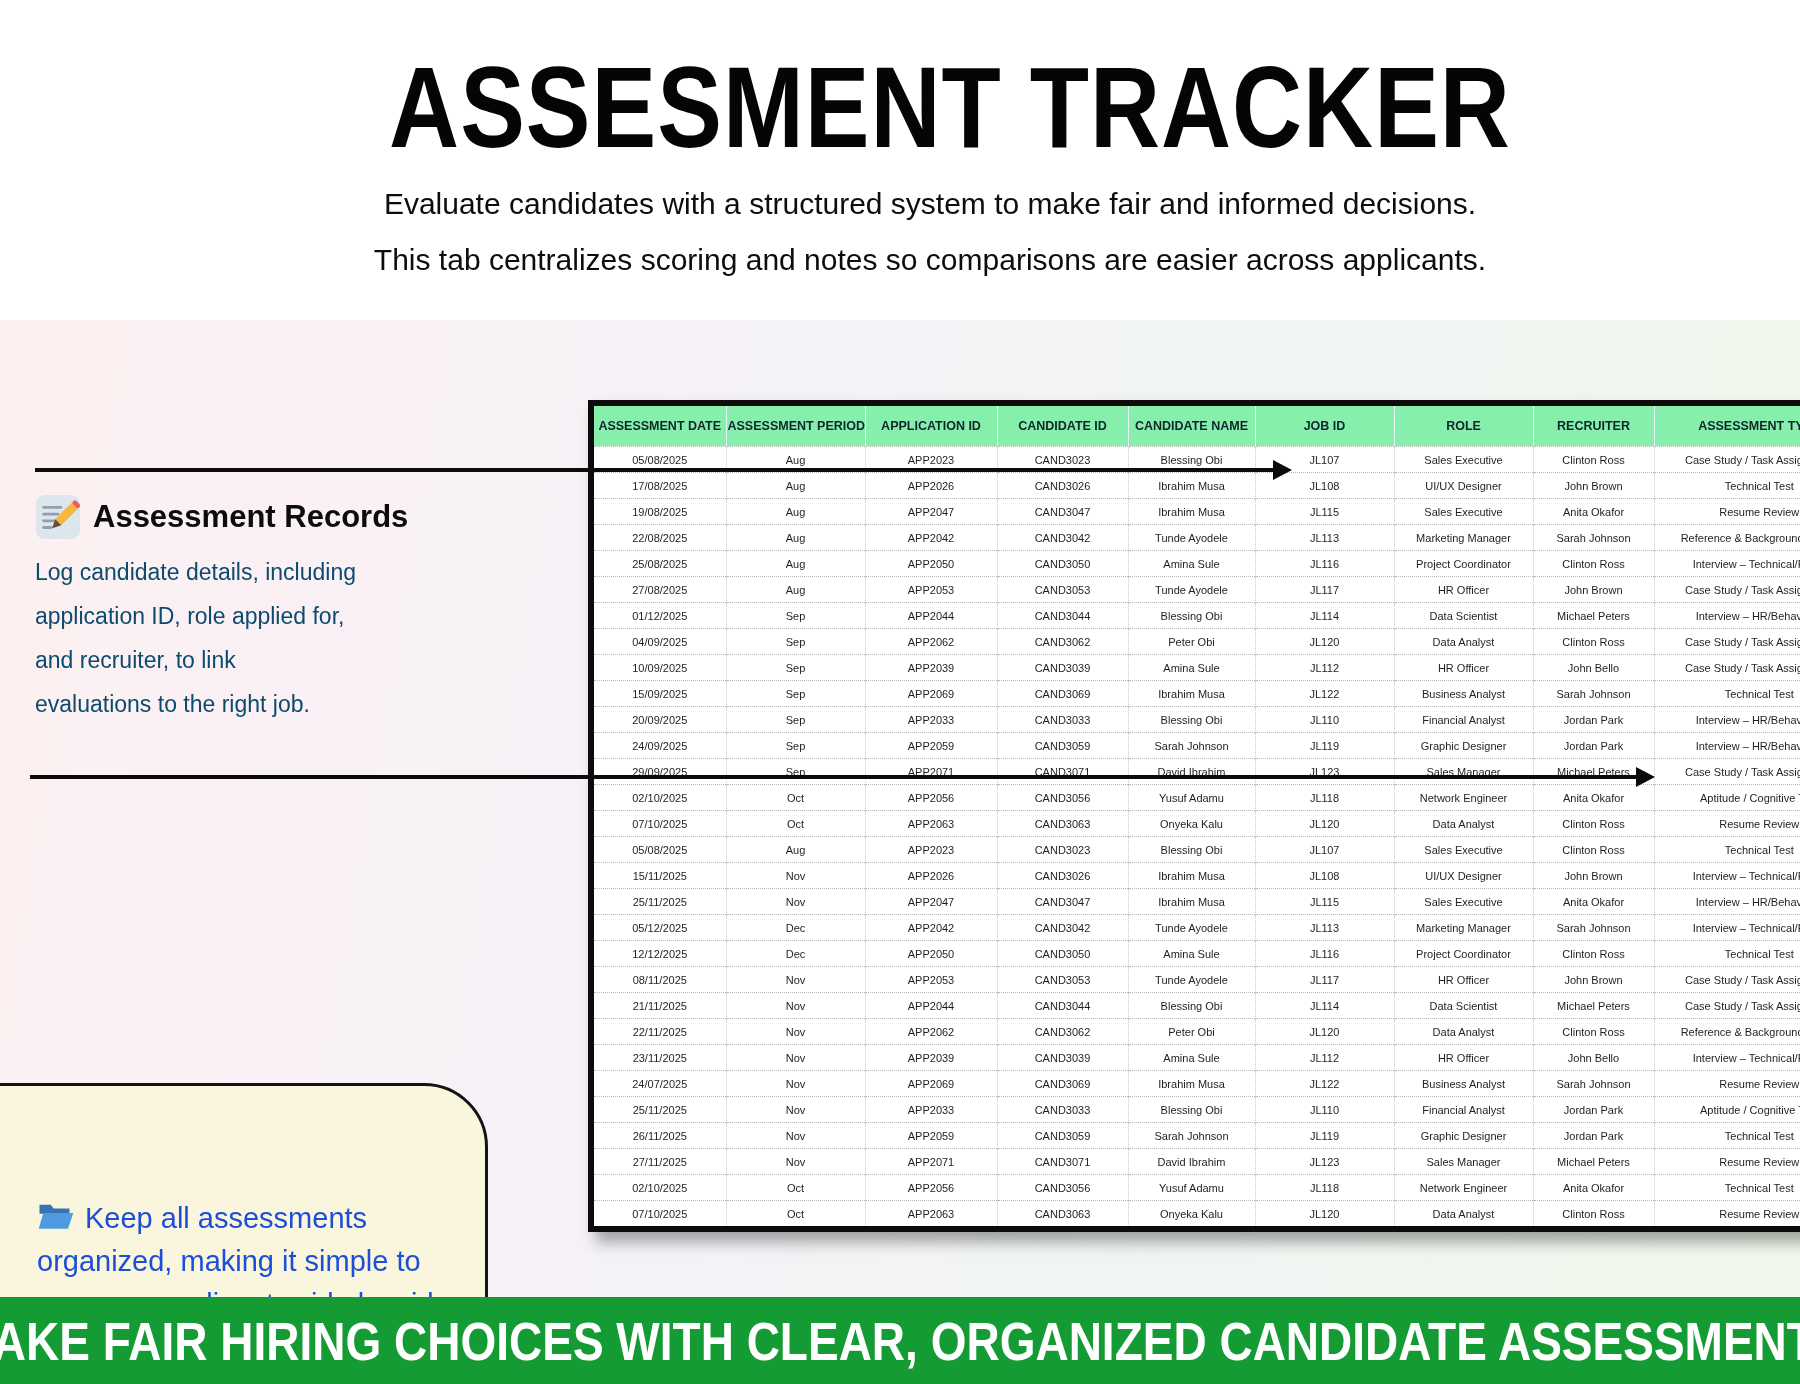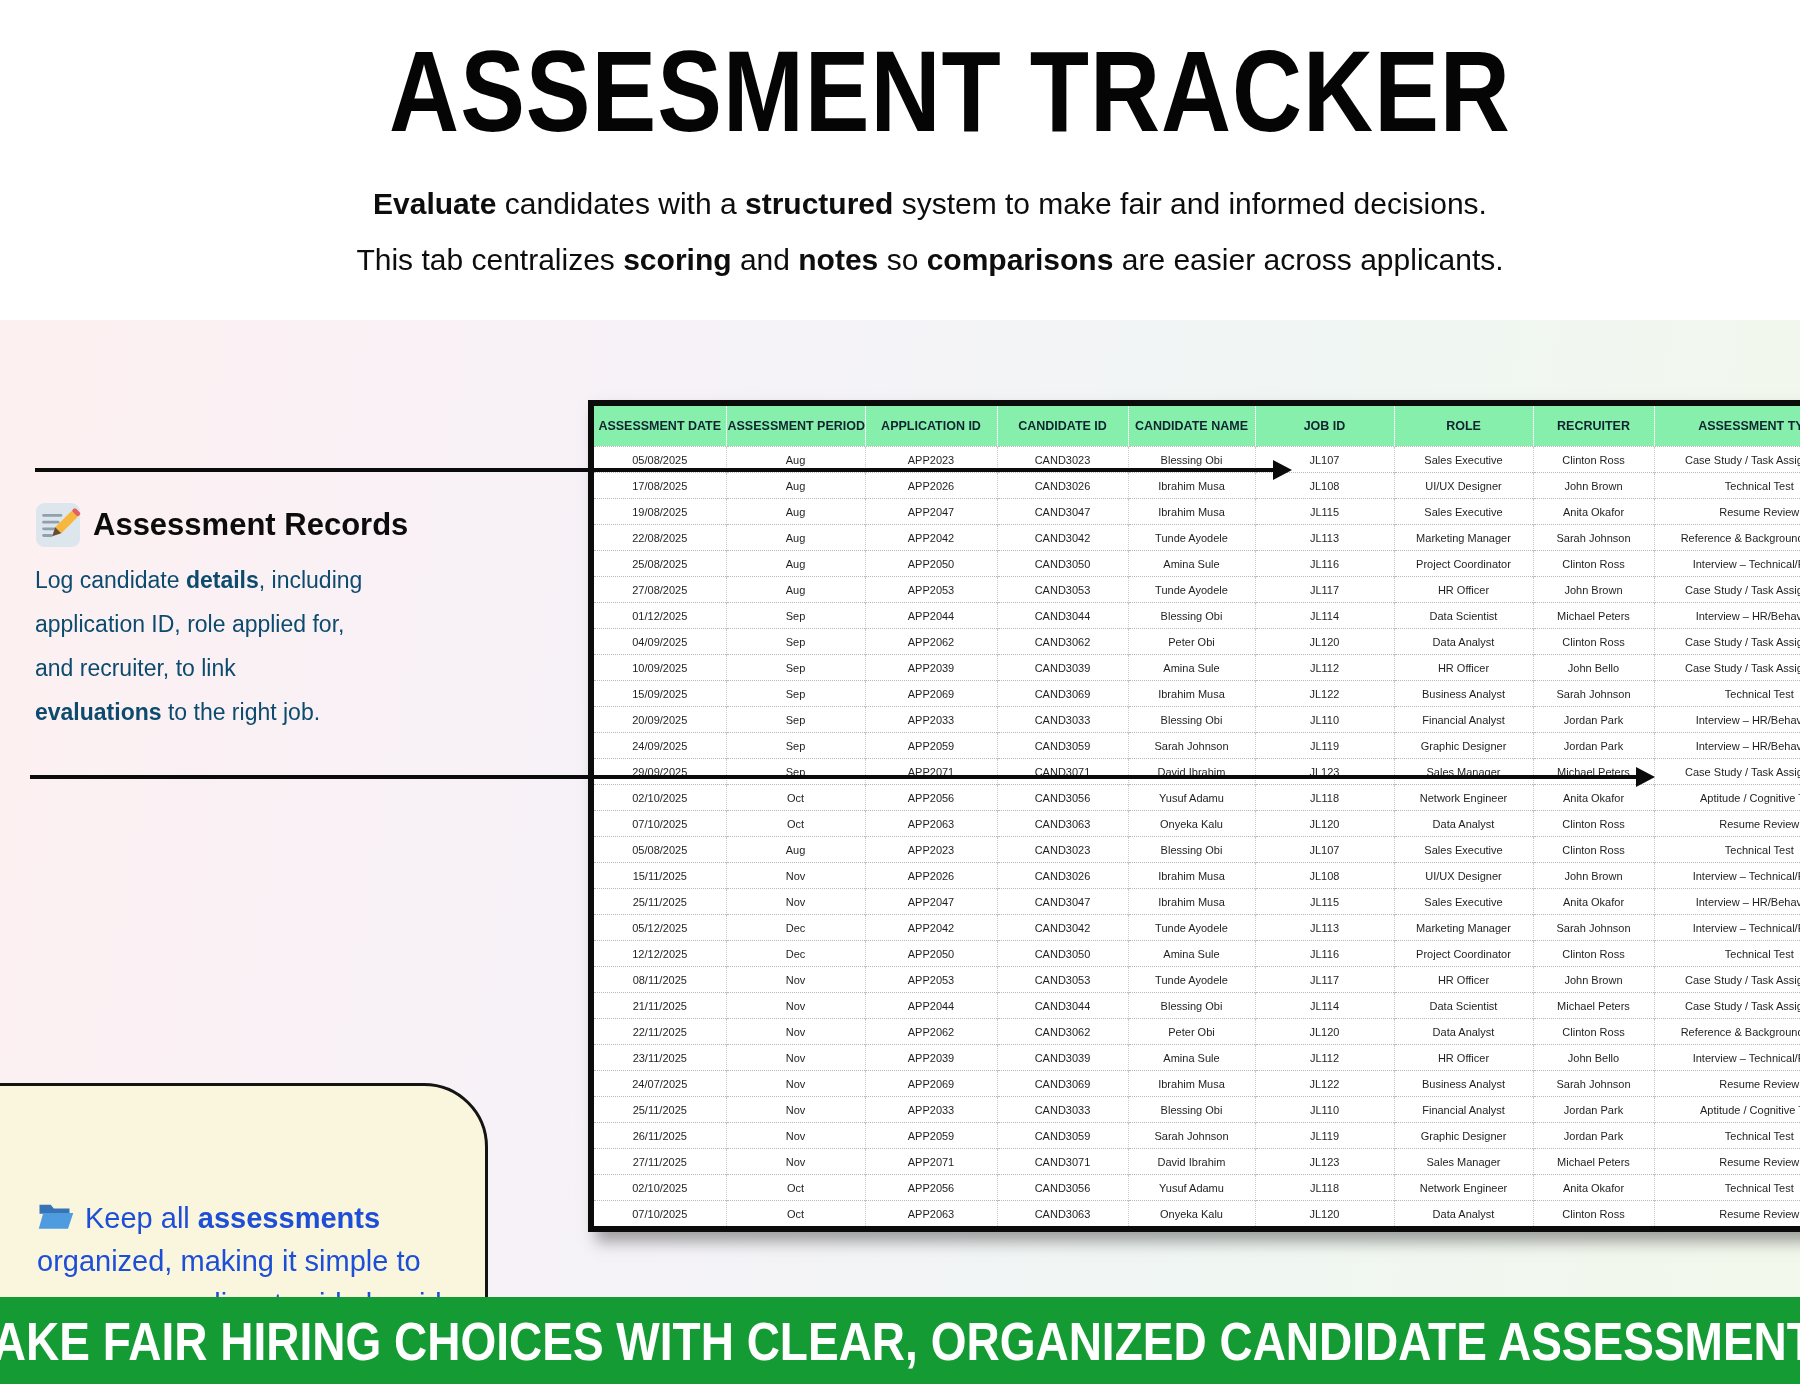--- a/index.html
+++ b/index.html
@@ -1,25 +1,25 @@
 <!DOCTYPE html>
 <html><head>
 <meta charset="utf-8">
 <style>
   html,body{margin:0;padding:0;}
   body{width:1800px;height:1384px;overflow:hidden;position:relative;background:#ffffff;
        font-family:"Liberation Sans",sans-serif;}
-  .b{font-weight:700;}
+  .b{font-weight:400;}
 
   
   .band{position:absolute;left:0;top:320px;width:1800px;height:980px;
         background:linear-gradient(100deg,#fdf0f0 0%,#f9f1f6 22%,#f5f3f8 42%,#f0f6f3 68%,#f3f8ec 100%);}
 
   
-  .title-wrap{position:absolute;left:0;top:36px;width:1800px;text-align:center;}
+  .title-wrap{position:absolute;left:0;top:52px;width:1800px;text-align:center;}
   .title{display:inline-block;font-size:97px;font-weight:800;letter-spacing:1px;color:#050505;
          transform:translateX(50px) scaleY(1.18);transform-origin:center;white-space:nowrap;}
   .subtitle{position:absolute;left:0;top:176px;width:1800px;text-align:center;color:#0d0d0d;
             font-size:30px;line-height:56px;}
   .subtitle div{transform:translateX(30px);}
 
   
   .table-wrap{position:absolute;left:588px;top:400px;width:1270px;background:#fff;
               border:6px solid #0b0b0b;box-shadow:8px 10px 14px rgba(75,75,75,.5);z-index:2;}
   table{border-collapse:collapse;table-layout:fixed;width:1270px;}
@@ -31,21 +31,21 @@
   td:last-child{border-right:none;}
 
   
   .arrow{position:absolute;height:4px;background:#0b0b0b;z-index:3;}
   .arrow::after{content:"";position:absolute;right:-19px;top:-8px;width:0;height:0;
                 border-left:19px solid #0b0b0b;border-top:10px solid transparent;border-bottom:10px solid transparent;}
   .arrow-1{left:35px;top:468px;width:1238px;}
   .arrow-2{left:30px;top:775px;width:1606px;}
 
   
-  .section{position:absolute;left:35px;color:#101010;z-index:4;margin-top:8px;}
+  .section{position:absolute;left:35px;color:#101010;z-index:4;}
   .sec-head{display:flex;align-items:center;gap:12px;font-size:31px;font-weight:700;color:#0c0c0c;}
   .sec-head .icon{width:46px;height:46px;flex:0 0 auto;}
   .sec-body{margin-top:10px;font-size:23px;line-height:44px;white-space:pre-line;color:#0c4a6e;}
   .sec-records{top:494px;width:500px;}
   .sec-scoring{top:820px;width:520px;}
 
   
   .note-box{position:absolute;left:-24px;top:1083px;width:512px;height:240px;background:#faf5dd;
             border:3px solid #141414;border-radius:0 64px 0 0;z-index:1;
             padding:28px 18px 0 58px;box-sizing:border-box;}

